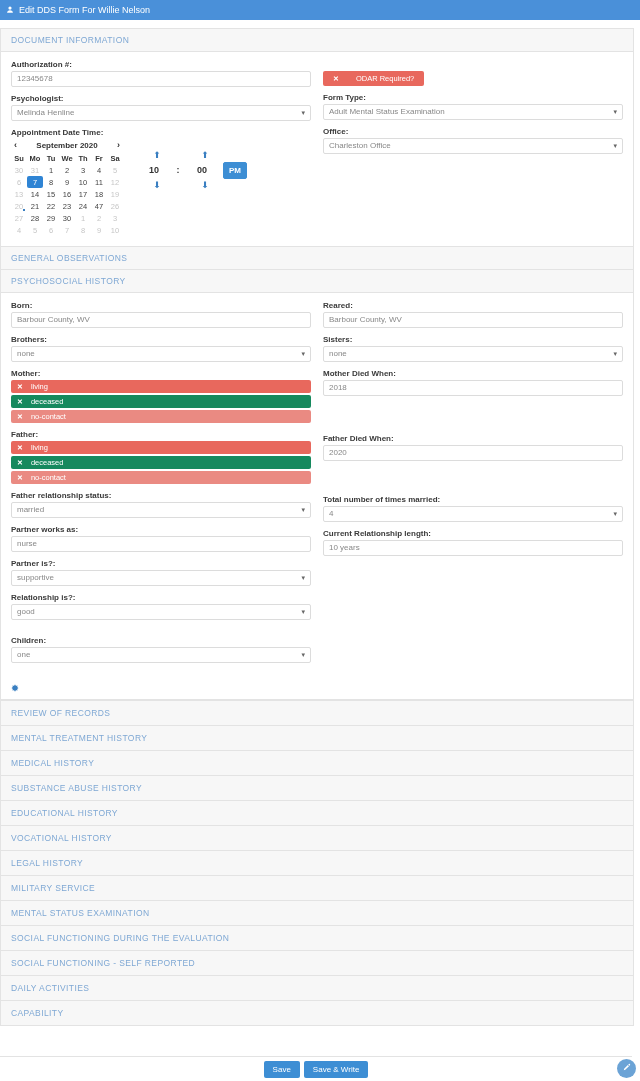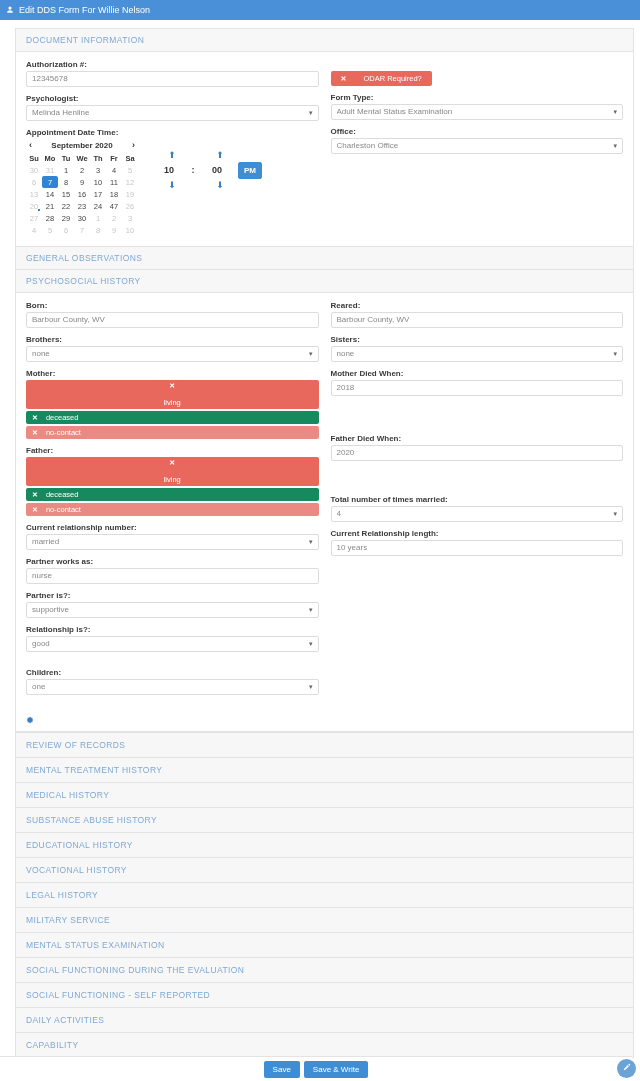--- a/index.html
+++ b/index.html
@@ -16,21 +16,21 @@
 
   
   .topbar {
     height:20px; background:#4a90d9; color:#fff;
     display:flex; align-items:center; padding:0 6px;
     font-size:9px;
   }
   .topbar .user-ico { margin-right:5px; display:flex; align-items:center; }
 
   
-  .page { padding:8px 6px 0 15px; }
+  .page { padding:8px 6px 0 0; }
 
   .panel {
     border:1px solid #e3e3e3; background:#fff;
     margin-bottom:-1px;
   }
   .panel-head {
     background:#f7f7f7; padding:6px 10px;
     color:#7fa8d4; font-size:8.5px; letter-spacing:.4px;
     border-bottom:1px solid #e3e3e3;
   }
@@ -106,21 +106,21 @@
   .arrow-row { display:flex; }
   .arrow-row .tcol { height:12px; }
 
   
   .pill {
     display:flex; align-items:center; gap:8px;
     color:#fff; font-size:7.5px; padding:2px 6px;
     margin-bottom:2px; border-radius:2px;
   }
   .pill .x { font-weight:bold; font-size:7px; }
-  .pill.red     { background:#e8685d;flex-direction:column; }
+  .pill.red     { background:#e8685d; }
   .pill.green   { background:#16895e; }
   .pill.redlite { background:#ea8a82; }
 
   .gear-bar { padding:4px 10px 5px 10px; background:#fff; border-bottom:1px solid #e3e3e3; }
 
   
   .acc {
     background:#f7f7f7; border:1px solid #e3e3e3;
     padding:7px 10px; color:#7fa8d4;
     font-size:8.5px; letter-spacing:.4px;
@@ -359,21 +359,21 @@
                   <span class="x">✕</span>
                   <span>deceased</span>
                 </div>
                 <div class="pill redlite">
                   <span class="x">✕</span>
                   <span>no-contact</span>
                 </div>
               </div>
           </div>
           <div class="fgroup">
-            <label class="fl">Current relationship number:</label>
+            <label class="fl">Father relationship status:</label>
             <div class="sel">
               <span class="cv">married</span>
               <span class="car">▾</span>
             </div>
           </div>
           <div class="fgroup">
             <label class="fl">Partner works as:</label>
             <div class="inp">nurse</div>
           </div>
           <div class="fgroup">

